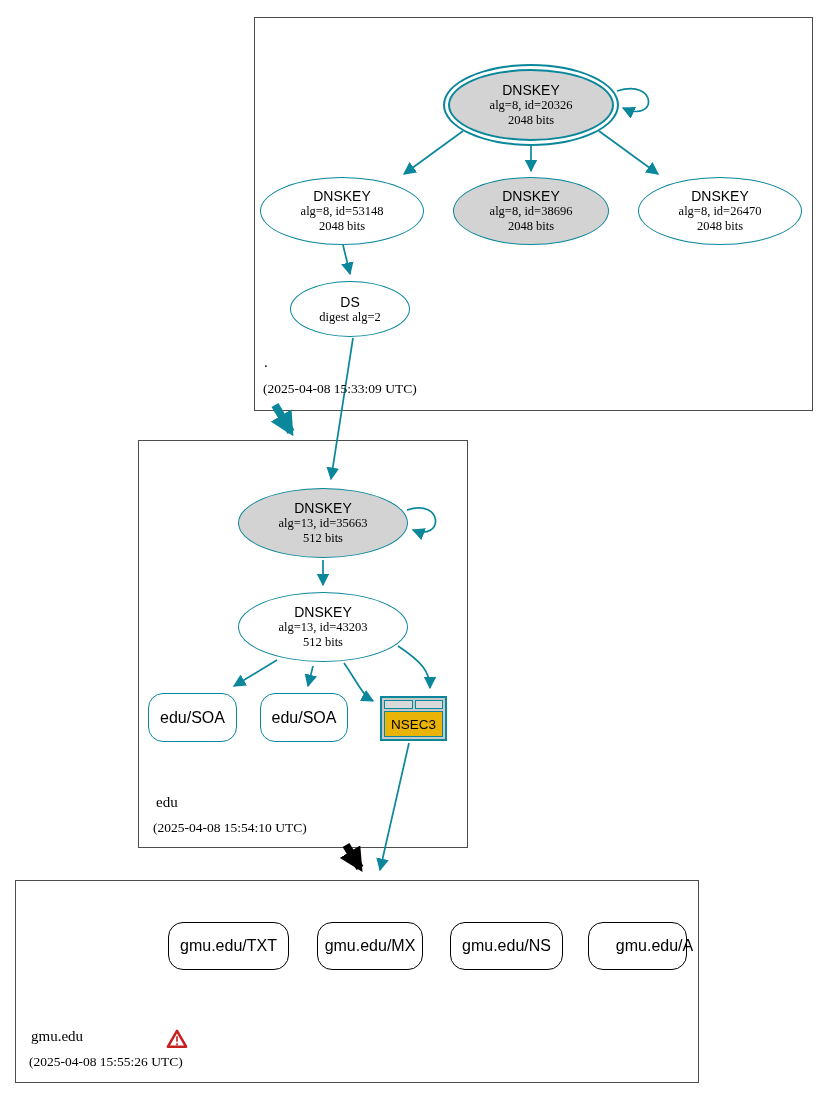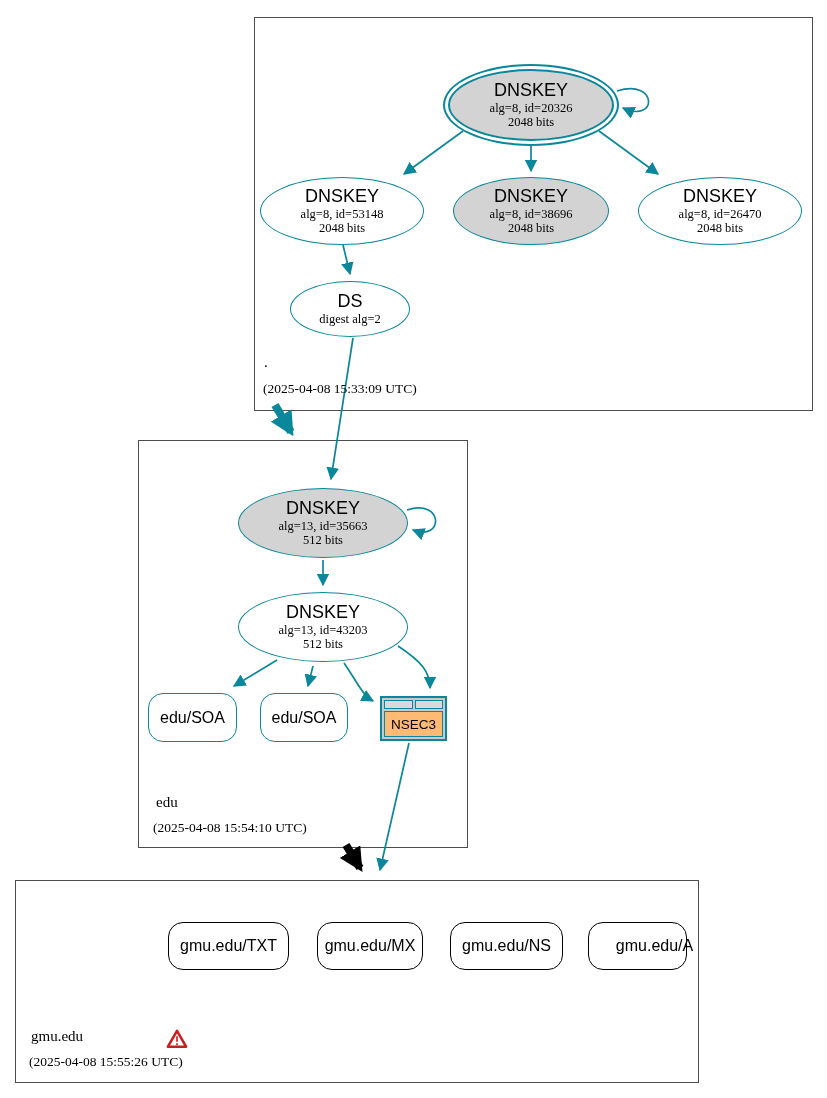--- a/index.html
+++ b/index.html
@@ -9,32 +9,32 @@
   #edges{position:absolute;left:0;top:0;width:827px;height:1098px;pointer-events:none;}
 
   .node-ellipse{position:absolute;border:1.6px solid #0a879a;border-radius:50%;
     background:#ffffff;display:flex;flex-direction:column;align-items:center;justify-content:center;
     text-align:center;box-sizing:border-box;}
   .node-ellipse.gray{background:#d3d3d3;}
   .dbl-outer{position:absolute;border:2px solid #0a879a;border-radius:50%;background:#ffffff;box-sizing:border-box;}
   .dbl-inner{position:absolute;left:3px;top:3px;right:3px;bottom:3px;border:2px solid #0a879a;border-radius:50%;
     background:#d3d3d3;display:flex;flex-direction:column;align-items:center;justify-content:center;
     text-align:center;box-sizing:border-box;}
-  .ntitle{font-size:18px;color:#000;line-height:1.15;}
+  .ntitle{font-size:14px;color:#000;line-height:1.15;}
   .ndetail{font-family:"Liberation Serif",serif;font-size:12.5px;color:#000;line-height:1.18;}
 
   .rrset{position:absolute;border:1.5px solid #0a879a;border-radius:15px;background:#fff;
     display:flex;align-items:center;justify-content:center;font-size:16px;color:#000;box-sizing:border-box;}
   .rrset.insecure{border-color:#000;}
 
   .nsec3{position:absolute;border:2.5px solid #0a879a;background:#c9c9c9;box-sizing:border-box;
     display:flex;flex-direction:column;padding:2px;gap:2px;}
   .nsec3 .hdr{display:flex;gap:2px;height:9px;}
   .nsec3 .cell{flex:1;background:#d9d9d9;border:1.2px solid #0a879a;box-sizing:border-box;}
-  .nsec3 .body{flex:1;background:#fdba74;border:1.2px solid #0a879a;box-sizing:border-box;
+  .nsec3 .body{flex:1;background:#eab308;border:1.2px solid #0a879a;box-sizing:border-box;
     display:flex;align-items:center;justify-content:center;font-size:13.5px;color:#000;}
 
   .zname{position:absolute;font-family:"Liberation Serif",serif;font-size:15px;color:#000;}
   .ztime{position:absolute;font-family:"Liberation Serif",serif;font-size:13.5px;color:#000;white-space:nowrap;}
   .warn{position:absolute;width:22px;height:20px;}
 </style>
 </head>
 <body>
 
 <div id="canvas">

